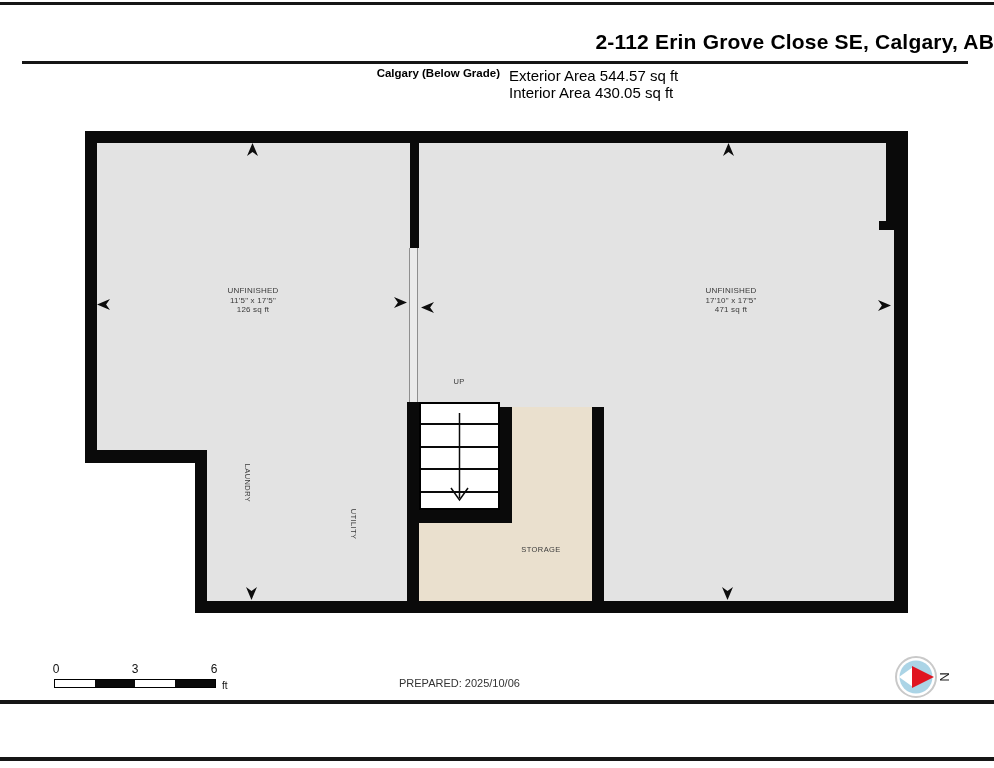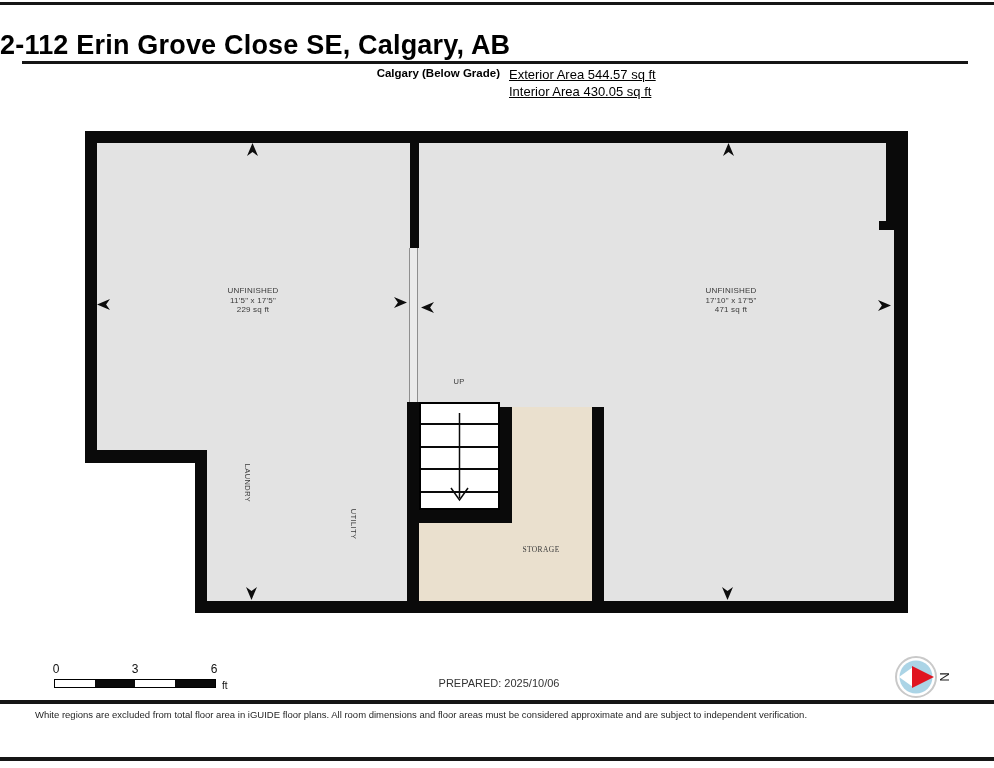--- a/index.html
+++ b/index.html
@@ -2,41 +2,41 @@
 <html><head>
 <meta charset="utf-8">
 <style>
   html,body { margin:0; padding:0; background:#ffffff; }
   body { font-family:"Liberation Sans", sans-serif; }
   .page { position:relative; width:994px; height:768px; background:#fff; overflow:hidden; }
   .abs { position:absolute; }
   .rule { position:absolute; background:#161616; }
   .wall { position:absolute; background:#0a0a0a; }
   .fill { position:absolute; }
-  .title { position:absolute; left:0; top:30px; width:994px; text-align:left;
-           font-size:27px; font-weight:bold; color:#000; letter-spacing:0.2px; }
+  .title { position:absolute; left:0; top:30px; width:994px; text-align:right;
+           font-size:21px; font-weight:bold; color:#000; letter-spacing:0.2px; }
   .sub-bold { position:absolute; font-size:11.5px; font-weight:bold; color:#000; }
-  .sub-reg  { position:absolute; font-size:13px; color:#000;text-decoration:underline; }
+  .sub-reg  { position:absolute; font-size:15px; color:#000; }
   .room-label { position:absolute; width:130px; text-align:center; font-size:8px;
                 line-height:9.5px; color:#3a3a3a; letter-spacing:0.2px; }
   .room-label .nm { font-size:8px; }
   .small-label { position:absolute; font-size:7.5px; color:#3a3a3a; white-space:nowrap;
                  letter-spacing:0.4px; transform:translate(-50%,-50%); }
   .small-label.vert { transform:translate(-50%,-50%) rotate(90deg); }
   .marker { position:absolute; width:13px; height:11px; background:#0d0d0d;
             clip-path:polygon(0% 0%, 100% 50%, 0% 100%, 30% 50%); }
   .opening { position:absolute; border-left:1px solid #8f8f8f; border-right:1px solid #8f8f8f;
              background:#ebebeb; }
   .stairbox { position:absolute; background:#fff; border:2px solid #000; }
   .tread { position:absolute; left:0; right:0; height:1.5px; background:#0a0a0a; }
   .scale-num { position:absolute; width:20px; text-align:center; font-size:12px; color:#111; }
   .scale-bar { position:absolute; background:#fff; border:1.5px solid #000; }
   .scale-seg { position:absolute; top:0; bottom:0; background:#0a0a0a; }
   .ft-label { position:absolute; font-size:10px; color:#111; }
-  .prepared { position:absolute; left:399px; top:677px; width:200px; text-align:center;
+  .prepared { position:absolute; left:399px; top:677px; width:200px; 
               font-size:11px; color:#333; }
   .disclaimer { position:absolute; left:35px; top:709px; font-size:9.5px; color:#1f1f1f; }
 </style>
 </head>
 <body>
 
 <div class="page">
 
   <div class="rule" style="left:0; top:2px; width:994px; height:3px;"></div>
   <div class="title">2-112 Erin Grove Close SE, Calgary, AB</div>
@@ -76,31 +76,31 @@
       <div class="tread" style="top:87px;"></div>
     </div>
     <svg class="abs" style="left:419px; top:402px;" width="81" height="108" viewBox="0 0 81 108">
       <line x1="40.5" y1="11" x2="40.5" y2="96" stroke="#0a0a0a" stroke-width="1.5"></line>
       <polyline points="32,86 40.5,98 49,86" fill="none" stroke="#0a0a0a" stroke-width="1.5"></polyline>
     </svg>
 
     <div class="room-label" style="left:188px; top:286px;">
       <div class="nm">UNFINISHED</div>
       <div>11'5" x 17'5"</div>
-      <div>229 sq ft</div>
+      <div>126 sq ft</div>
     </div>
     <div class="room-label" style="left:666px; top:286px;">
       <div class="nm">UNFINISHED</div>
       <div>17'10" x 17'5"</div>
       <div>471 sq ft</div>
     </div>
     <div class="small-label" style="left:459px; top:381px;">UP</div>
     <div class="small-label vert" style="left:247px; top:483px;">LAUNDRY</div>
     <div class="small-label vert" style="left:353px; top:524px;">UTILITY</div>
-    <div class="small-label" style="left:541px; top:549px;font-family:Liberation Serif, serif;">STORAGE</div>
+    <div class="small-label" style="left:541px; top:549px;">STORAGE</div>
 
     <div class="marker" style="left:246px; top:144px; transform:rotate(-90deg);"></div>
     <div class="marker" style="left:722px; top:144px; transform:rotate(-90deg);"></div>
     <div class="marker" style="left:97px;  top:299px; transform:rotate(180deg);"></div>
     <div class="marker" style="left:878px; top:300px;"></div>
     <div class="marker" style="left:394px; top:297px;"></div>
     <div class="marker" style="left:421px; top:302px; transform:rotate(180deg);"></div>
     <div class="marker" style="left:245px; top:588px; transform:rotate(90deg);"></div>
     <div class="marker" style="left:721px; top:588px; transform:rotate(90deg);"></div>
   </div>
@@ -118,16 +118,15 @@
 
   <svg class="abs" style="left:888px; top:653px;" width="64" height="48" viewBox="0 0 64 48">
     <circle cx="28" cy="24" r="20" fill="#ffffff" stroke="#c9c9c9" stroke-width="2"></circle>
     <circle cx="28" cy="24" r="16.5" fill="#abd4e6"></circle>
     <polygon points="11,24 25,14 25,34" fill="#ffffff"></polygon>
     <polygon points="24,13 24,35 46,24" fill="#e01420"></polygon>
     <text x="56" y="24" transform="rotate(90 56 24)" font-size="13" fill="#1a1a1a" text-anchor="middle" dominant-baseline="central">N</text>
   </svg>
 
   <div class="rule" style="left:0; top:700px; width:994px; height:4px;"></div>
-  <div class="disclaimer">White regions are excluded from total floor area in iGUIDE floor plans. All room dimensions and floor areas must be considered approximate and are subject to independent verification.</div>
   <div class="rule" style="left:0; top:757px; width:994px; height:4px;"></div>
 
 </div>
 
 </body></html>

